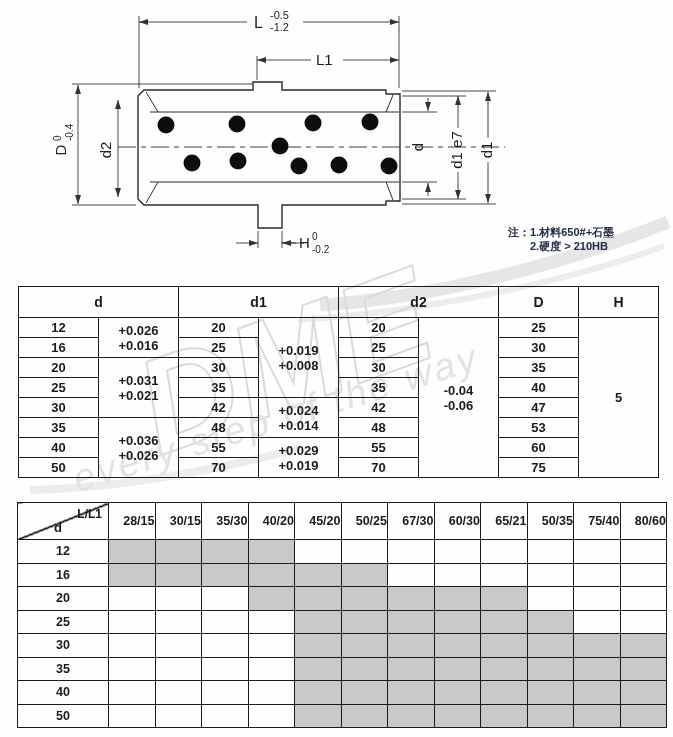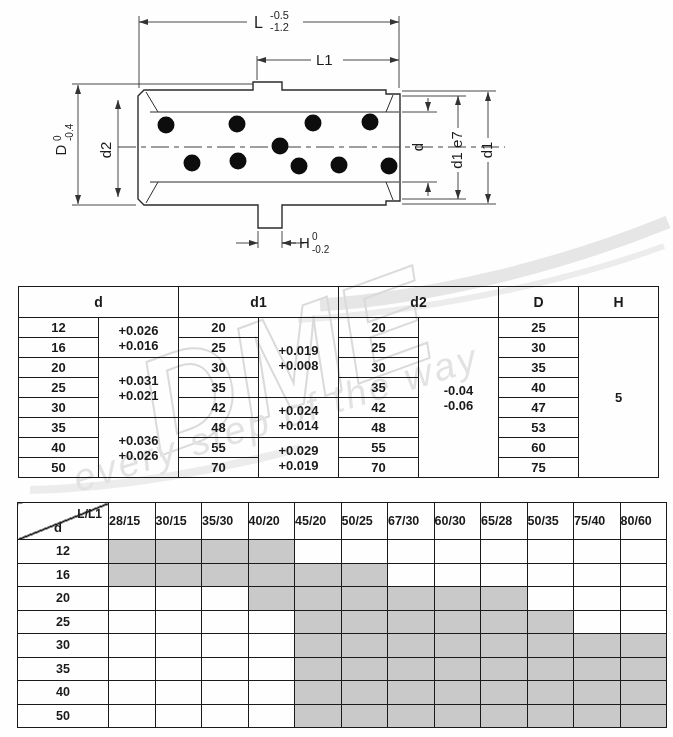--- a/index.html
+++ b/index.html
@@ -10,21 +10,21 @@
   .drawing{position:absolute;left:0;top:0;z-index:2;}
   .note{position:absolute;left:508px;top:225px;z-index:3;font-size:11px;font-weight:bold;
         color:#222b45;line-height:14px;white-space:nowrap;}
   .note .l2{padding-left:22px;}
   table{border-collapse:collapse;table-layout:fixed;position:absolute;z-index:2;background:transparent;}
   #table1{left:18px;top:286px;width:640px;}
   #table1 th{border:1.7px solid #1a1a1a;height:30px;font-size:14px;font-weight:bold;text-align:center;padding:0;}
   #table1 td{border:1.4px solid #1a1a1a;height:19px;font-size:13px;font-weight:bold;text-align:center;padding:0;}
   #table1 td.tol div{line-height:15px;}
   #table2{left:17px;top:502px;width:650px;}
-  #table2 th{border:1.7px solid #1a1a1a;height:36px;font-size:12.5px;font-weight:bold;text-align:left;padding:0;}
+  #table2 th{border:1.7px solid #1a1a1a;height:36px;font-size:12.5px;font-weight:bold;text-align:right;padding:0;}
   #table2 td{border:1.5px solid #1a1a1a;height:22.5px;font-size:12.5px;font-weight:bold;text-align:center;padding:0;}
   #table2 th.diag{position:relative;
      background:linear-gradient(to bottom right,transparent calc(50% - 1px),#1a1a1a calc(50% - 1px),#1a1a1a calc(50% + 1px),transparent calc(50% + 1px));}
   #table2 th.diag .lbl-top{position:absolute;top:4px;right:6px;font-size:12px;}
   #table2 th.diag .lbl-bot{position:absolute;bottom:4px;left:36px;font-size:13px;}
 </style>
 </head>
 <body>
 
 <div class="sheet">
@@ -124,20 +124,24 @@
         <text x="0" y="0" font-size="15" text-anchor="middle">d1</text>
       </g>
       <g>
         <text x="299" y="248" font-size="15">H</text>
         <text x="312" y="240" font-size="10">0</text>
         <text x="312" y="253" font-size="10">-0.2</text>
       </g>
     </g>
   </svg>
 
+  <div class="note">
+    <div class="l1"><span>注：</span><span>1.材料650#+石墨</span></div>
+    <div class="l2">2.硬度 &gt; 210HB</div>
+  </div>
 
   <table id="table1">
       <colgroup>
         <col style="width: 80px;">
         <col style="width: 80px;">
         <col style="width: 80px;">
         <col style="width: 80px;">
         <col style="width: 80px;">
         <col style="width: 80px;">
         <col style="width: 80px;">
@@ -256,21 +260,21 @@
             <span class="lbl-bot">d</span>
           </th>
           <th>28/15</th>
           <th>30/15</th>
           <th>35/30</th>
           <th>40/20</th>
           <th>45/20</th>
           <th>50/25</th>
           <th>67/30</th>
           <th>60/30</th>
-          <th>65/28</th>
+          <th>65/21</th>
           <th>50/35</th>
           <th>75/40</th>
           <th>80/60</th>
         </tr>
       </thead>
       <tbody>
         <tr>
           <td>12</td>
           <td style="background: rgb(201, 201, 201);"></td>
           <td style="background: rgb(201, 201, 201);"></td>

